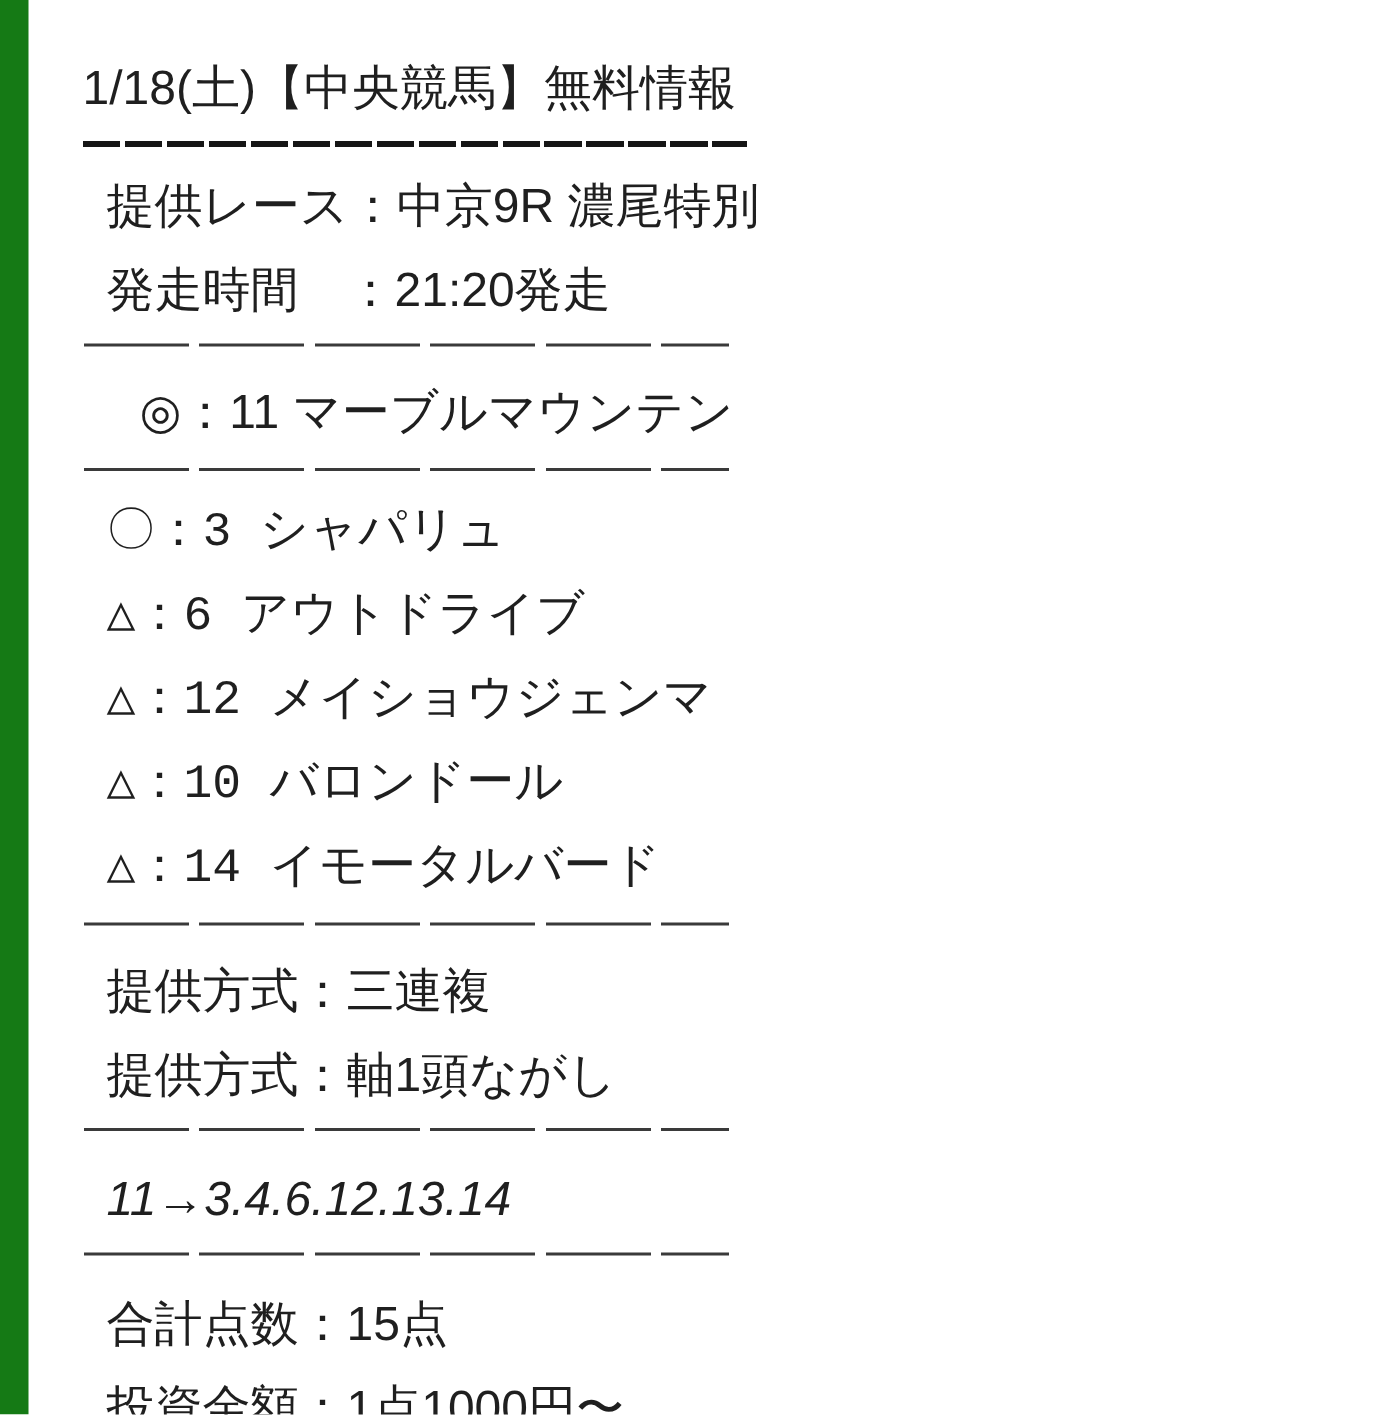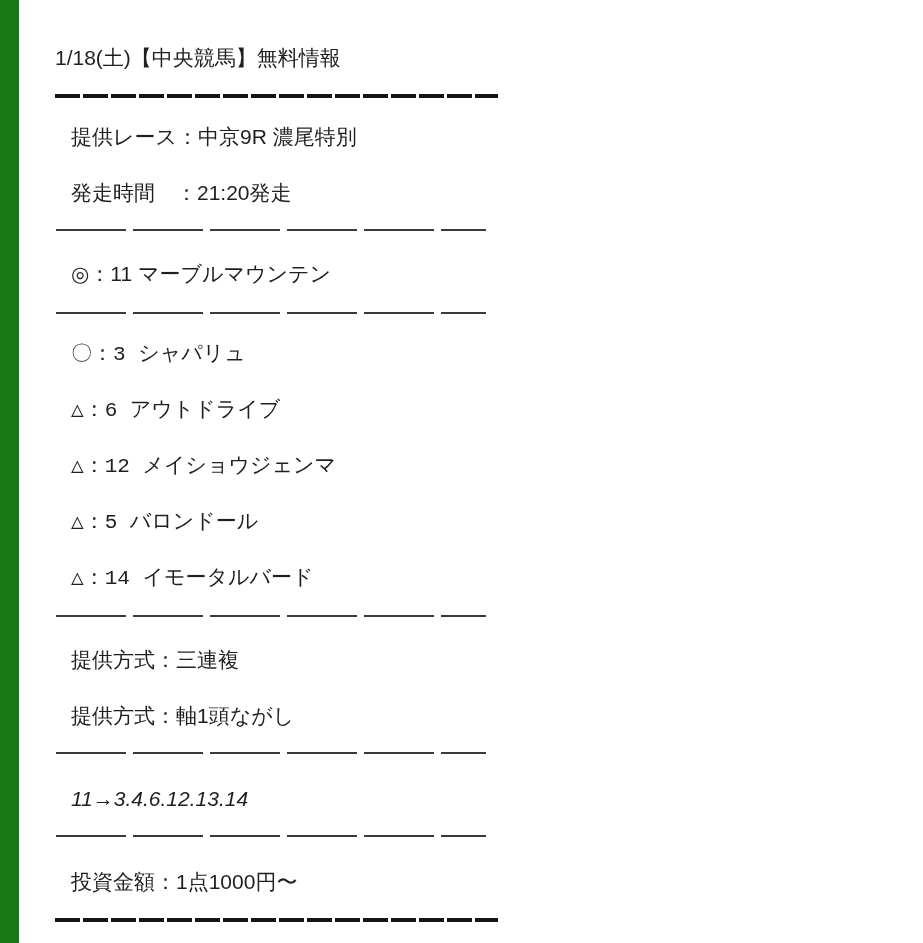--- a/index.html
+++ b/index.html
@@ -25,21 +25,21 @@
   }
   .content {
     margin-left: 55px;
     width: 450px;
     font-size: 26px;
     line-height: 40px;
   }
   .line {
     margin: 0;
     padding: 0;
-    font-size: 21px;
+    font-size: 32px;
     font-weight: 400;
     line-height: 40px;
     white-space: pre;
     letter-spacing: 0;
   }
   .block { margin: 0; padding: 0; }
   .block p { margin: 16px; }
 
   
   .sep { padding: 0; }
@@ -61,21 +61,21 @@
       #151515 0, #151515 25px,
       transparent 25px, transparent 28px
     );
   }
 
   
   .title         { margin-top: 38px; }
   .sep.thick.top { margin-top: 16px; }
   .race-block    { margin-top: 19px; }
   .sep.thin.s1   { margin-top: 14px; }
-  .main-pick-block { margin-top: 23px; }
+  .main-pick-block { margin-top: 23px; text-align: right; }
   .sep.thin.s2   { margin-top: 18px; }
   .marks-block   { margin-top: 21px; font-family: Liberation Mono, monospace; }
   .sep.thin.s3   { margin-top: 15px; }
   .bet-block     { margin-top: 23px; }
   .sep.thin.s4   { margin-top: 13px; }
   .formula-block { margin-top: 25px; font-style: italic; }
   .sep.thin.s5   { margin-top: 13px; }
   .totals-block  { margin-top: 25px; }
   .sep.thick.bottom { margin-top: 16px; }
 </style>
@@ -100,38 +100,39 @@
   <section class="block main-pick-block">
     <p class="line">◎：11 マーブルマウンテン</p>
   </section>
 
   <div class="sep thin s2"></div>
 
   <section class="block marks-block">
     <p class="line">〇：3 シャパリュ</p>
     <p class="line">△：6 アウトドライブ</p>
     <p class="line">△：12 メイショウジェンマ</p>
-    <p class="line">△：5 バロンドール</p>
+    <p class="line">△：10 バロンドール</p>
     <p class="line">△：14 イモータルバード</p>
   </section>
 
   <div class="sep thin s3"></div>
 
   <section class="block bet-block">
     <p class="line">提供方式：三連複</p>
     <p class="line">提供方式：軸1頭ながし</p>
   </section>
 
   <div class="sep thin s4"></div>
 
   <section class="block formula-block">
     <p class="line">11→3.4.6.12.13.14</p>
   </section>
 
   <div class="sep thin s5"></div>
 
   <section class="block totals-block">
+    <p class="line">合計点数：15点</p>
     <p class="line">投資金額：1点1000円〜</p>
   </section>
 
   <div class="sep thick bottom"></div>
 
 </main>
 
 </body></html>

